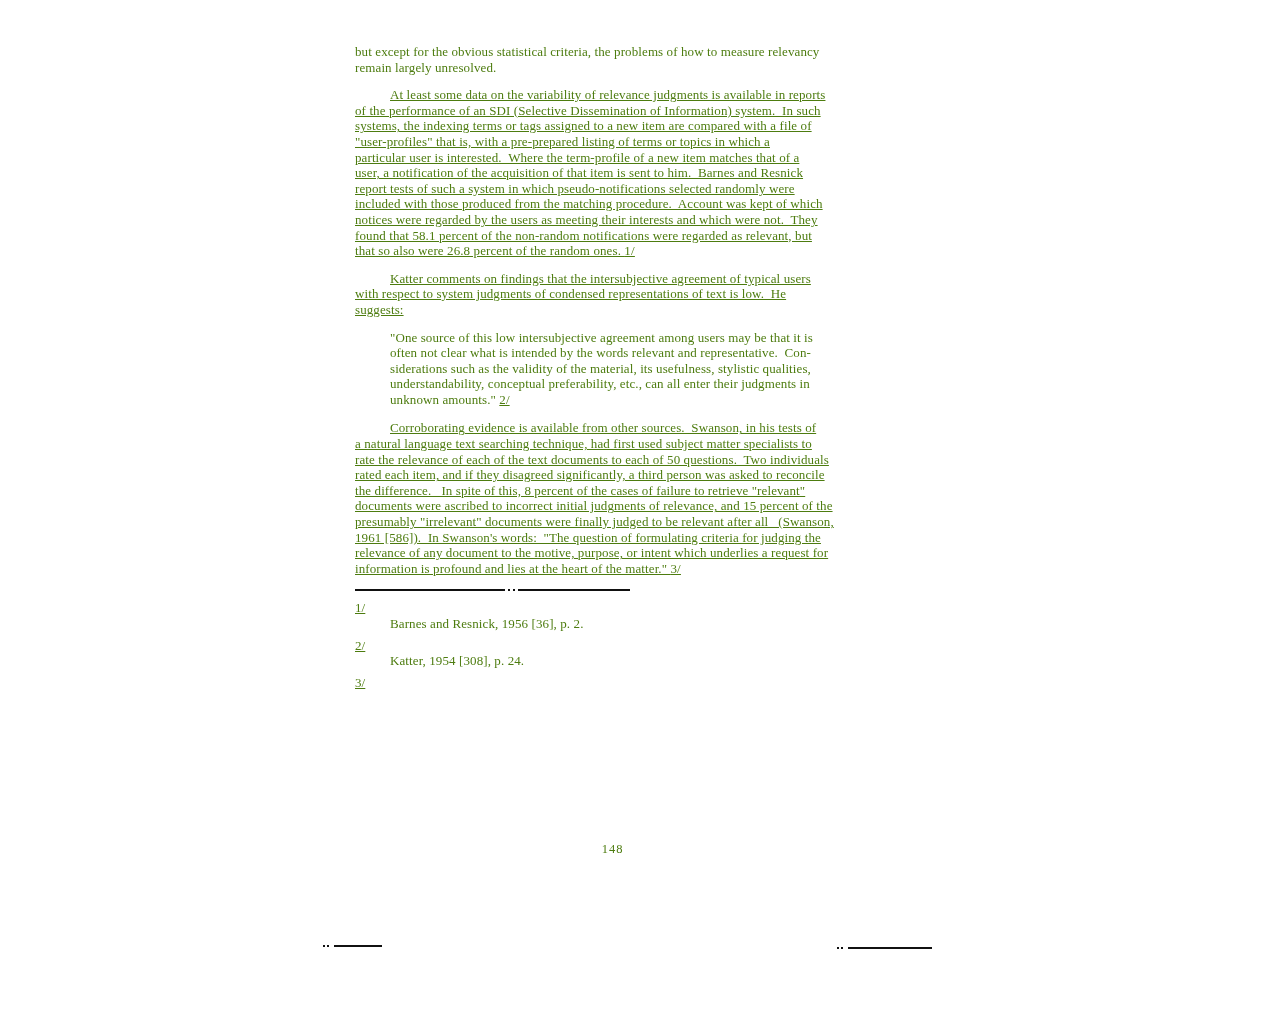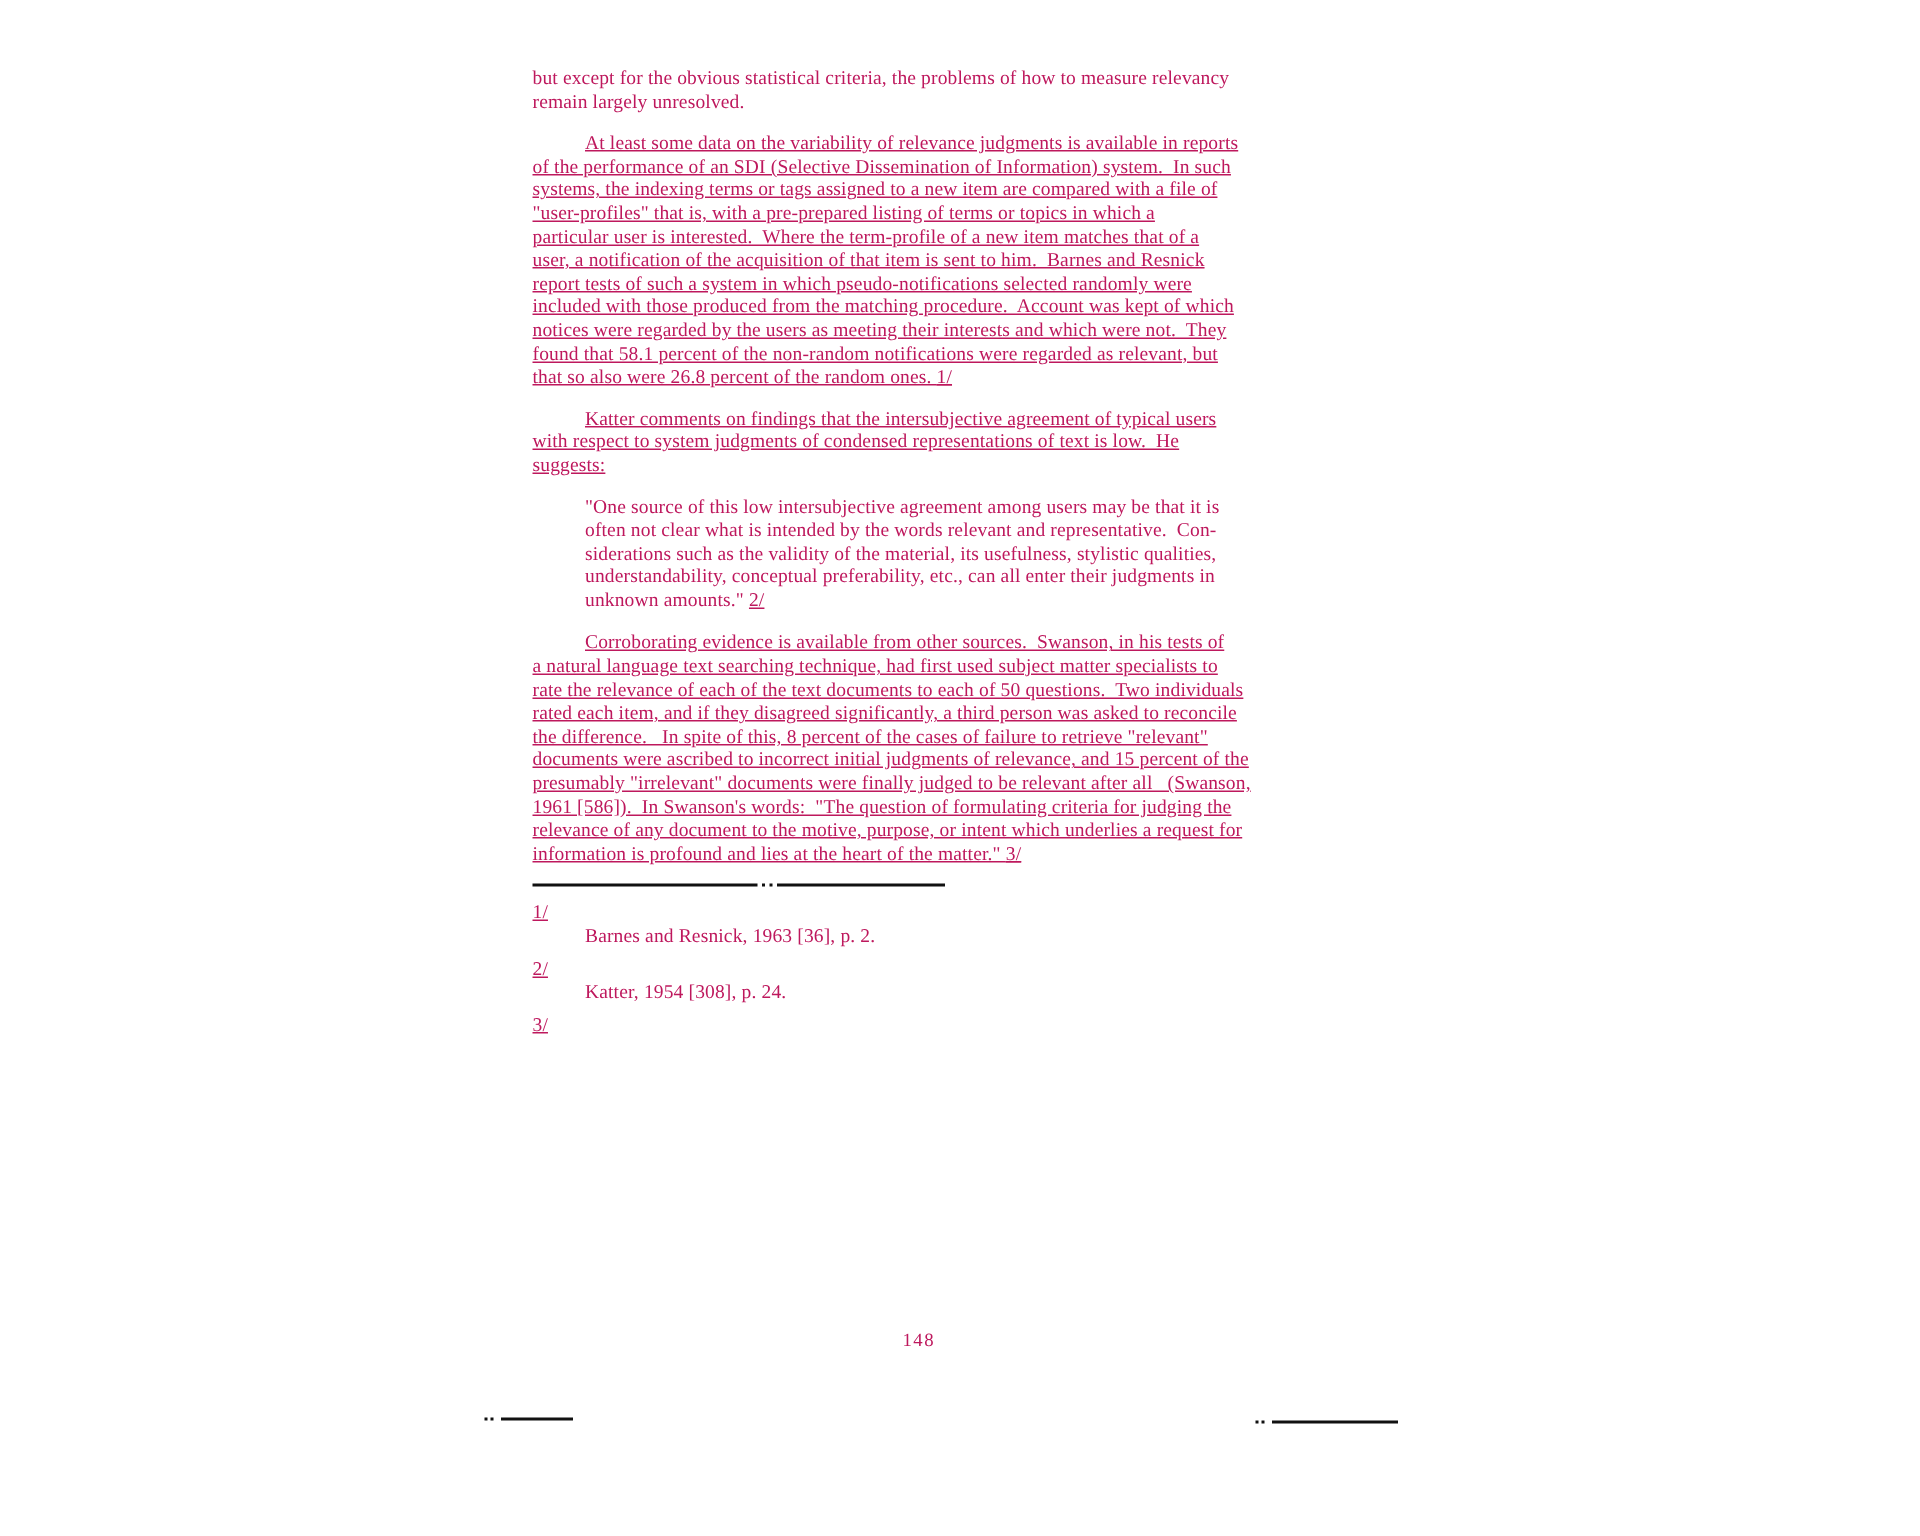--- a/index.html
+++ b/index.html
@@ -6,21 +6,21 @@
     margin: 0;
     padding: 0;
     background: #ffffff;
   }
   .sheet {
     position: relative;
     width: 1280px;
     height: 1024px;
     background: #ffffff;
     font-family: "Liberation Serif", serif;
-    color: #be185d;
+    color: #4d7c0f;
     overflow: hidden;
   }
   .text-column {
     position: absolute;
     left: 355px;
     top: 44px;
     width: 548px;
     font-size: 13px;
     line-height: 15.6px;
     letter-spacing: 0.1px;
@@ -64,21 +64,20 @@
     white-space: pre;
   }
   .page-number {
     position: absolute;
     top: 842px;
     left: 575px;
     width: 75px;
     text-align: center;
     font-size: 12.5px;
     letter-spacing: 1px;
-    margin-top: 44px;
   }
   
   .scan-mark {
     position: absolute;
     display: flex;
     align-items: center;
     gap: 2px;
     height: 3px;
   }
   .mark-left  { left: 323px; top: 944px; }
@@ -131,21 +130,21 @@
 
     <div class="fnrule">
       <div class="seg1"></div>
       <div class="dot"></div>
       <div class="dot"></div>
       <div class="seg2"></div>
     </div>
 
     <div class="footnote">
       <span class="marker">1/</span>
-      <span class="ftext">Barnes and Resnick, 1963 [36], p. 2.</span>
+      <span class="ftext">Barnes and Resnick, 1956 [36], p. 2.</span>
     </div>
 
     <div class="footnote">
       <span class="marker">2/</span>
       <span class="ftext">Katter, 1954 [308], p. 24.</span>
     </div>
 
     <div class="footnote">
       <span class="marker">3/</span>
     </div>

